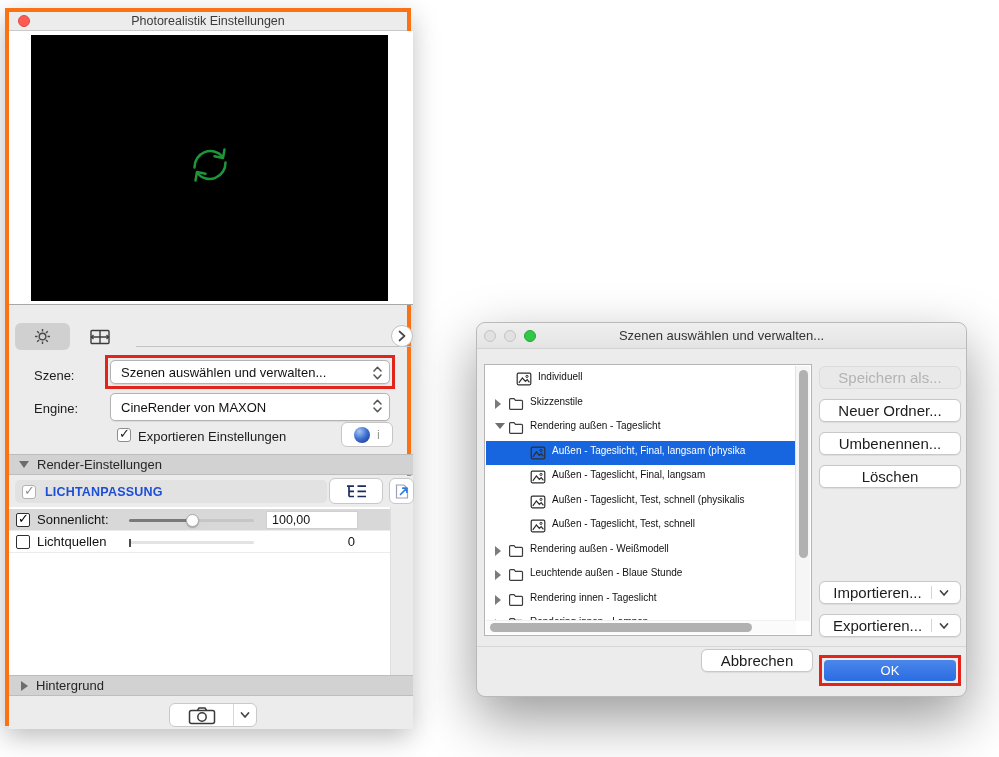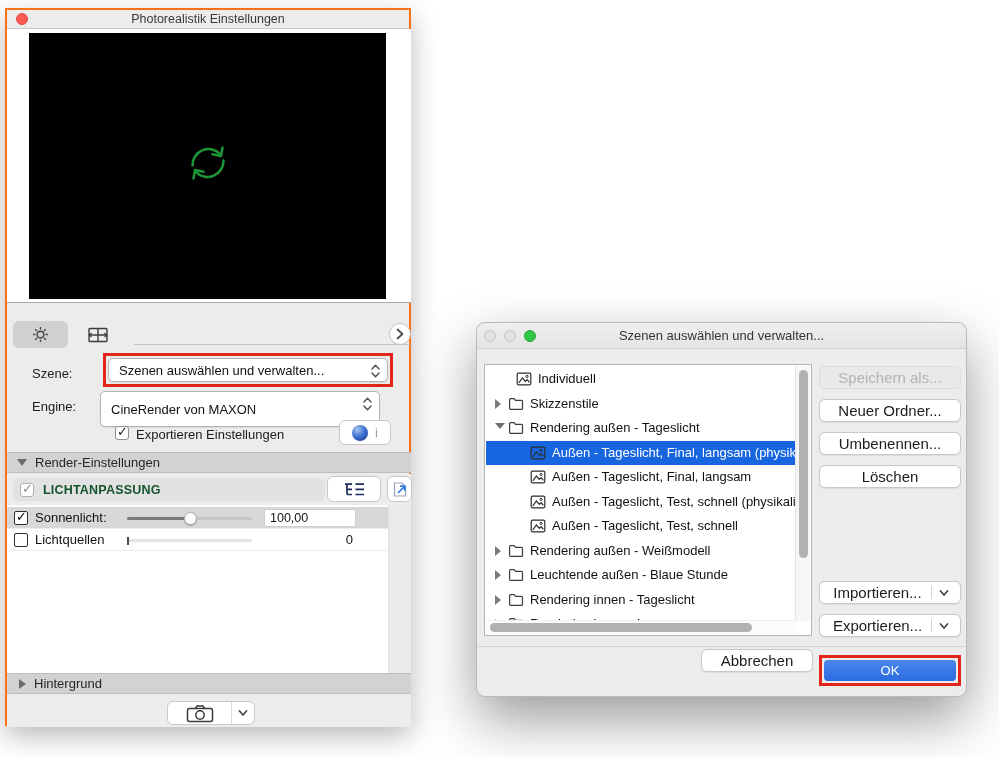--- a/index.html
+++ b/index.html
@@ -7,21 +7,21 @@
     width:999px;height:757px;position:relative;background:#ffffff;
     font-family:"Liberation Sans","DejaVu Sans",sans-serif;
     -webkit-font-smoothing:antialiased;overflow:hidden;
   }
   *{box-sizing:border-box;}
   .abs{position:absolute;}
 
   
   #left-window{
     left:5px;top:8px;width:406px;height:718px;background:#ececec;
-    border:2px solid #f97316;box-shadow:0 10px 26px rgba(0,0,0,.28);
+    border:4px solid #f97316;box-shadow:0 10px 26px rgba(0,0,0,.28);
   }
   .lw-titlebar{left:0;top:0;right:0;height:19px;background:#ececec;border-bottom:1px solid #c9c9c9;}
   .lw-title{width:100%;text-align:center;font-size:12.5px;line-height:19px;color:#3a3a3a;}
   .dot{width:12px;height:12px;border-radius:50%;}
   .dot-red{left:9px;top:3px;background:#fd5a52;border:1px solid #e04a42;}
   .preview{left:0;top:19px;width:404px;height:274px;background:#ffffff;border-bottom:1px solid #a8a8a8;}
   .preview-black{left:22px;top:4px;width:357px;height:266px;background:#000;}
   .refresh-wrap{left:156px;top:107px;width:46px;height:46px;}
 
   .tool-btn{border-radius:6px;display:flex;align-items:center;justify-content:center;cursor:default;}
@@ -32,21 +32,21 @@
 
   .field-label{font-size:13px;color:#1b1b1b;}
   .red-box{border:3px solid #e3241b;}
   #scene-redbox{left:96px;top:343px;width:290px;height:34px;}
   .popup{
     background:#fff;border:1px solid #b3b3b3;border-radius:5px;font-size:13px;color:#111;
     display:flex;align-items:center;padding-left:10px;position:absolute;
     box-shadow:0 .5px 1px rgba(0,0,0,.08);
   }
   #scene-popup{left:101px;top:348px;width:280px;height:24px;}
-  #engine-popup{left:93px;top:381px;width:280px;height:36px;}
+  #engine-popup{left:101px;top:381px;width:280px;height:28px;}
   .updown{position:absolute;right:7px;top:4px;}
 
   .cb{width:14px;height:14px;background:#fff;border:1px solid #8e8e8e;border-radius:3px;position:relative;}
   .cb-dark{border:1.4px solid #2e2e2e;border-radius:2px;}
   .cb .mark{position:absolute;left:1px;top:-3px;font-size:13px;color:#222;}
   .cb .mark-bold{font-weight:bold;color:#000;}
   .cb .mark-gray{color:#8f8f8f;}
 
   .info-btn{left:332px;top:410px;width:52px;height:25px;background:#fff;border:1px solid #c6c6c6;border-radius:6px;display:flex;align-items:center;justify-content:center;gap:7px;}
   .c4d-ball{width:16px;height:16px;border-radius:50%;background:radial-gradient(circle at 34% 28%, #a6c6ef 0%, #3e70d2 48%, #152f7a 100%);}
@@ -56,21 +56,21 @@
   #render-hdr{top:442px;}
   #bg-hdr{top:663px;}
   .sec-label{font-size:13px;color:#262626;margin-left:8px;}
   .tri{width:0;height:0;display:inline-block;}
   .tri-down{border-left:5.5px solid transparent;border-right:5.5px solid transparent;border-top:7px solid #6d6d6d;margin-left:10px;}
   .tri-right{border-top:5.5px solid transparent;border-bottom:5.5px solid transparent;border-left:7px solid #6d6d6d;margin-left:12px;}
 
   .licht-row{left:0;top:464px;width:404px;height:31px;background:#ececec;}
   .licht-pill{left:6px;top:4px;width:312px;height:23px;background:#e2e2e2;border-radius:5px;display:flex;align-items:center;position:absolute;}
   .licht-pill .cb{margin-left:7px;border-color:#b2b2b2;}
-  .licht-label{font-weight:bold;font-size:12.5px;color:#14532d;margin-left:9px;letter-spacing:.2px;}
+  .licht-label{font-weight:bold;font-size:12.5px;color:#1d4ed8;margin-left:9px;letter-spacing:.2px;}
   .tree-btn{left:320px;top:2px;width:54px;height:26px;background:#fff;border:1px solid #c8c8c8;border-radius:6px;position:absolute;display:flex;align-items:center;justify-content:center;}
   .export-btn{left:380px;top:2px;width:25px;height:26px;background:#fff;border:1px solid #c8c8c8;border-radius:6px;position:absolute;display:flex;align-items:center;justify-content:center;}
 
   .sliders-area{left:0;top:495px;width:404px;height:168px;background:#fff;}
   .slider-gutter{position:absolute;left:381px;top:0;width:23px;height:168px;background:#ebebeb;border-left:1px solid #dedede;}
   .slider-row{position:absolute;left:0;width:381px;height:22px;background:#fff;border-bottom:1px solid #ececec;}
   .slider-row.selected{background:#d8d8d8;}
   .slider-row .cb{position:absolute;left:7px;top:3.5px;}
   .slider-label{position:absolute;left:28px;top:3px;font-size:13px;color:#111;}
   .track{position:absolute;left:120px;top:10px;width:125px;height:3px;background:#c6c6c6;border-radius:2px;}
@@ -98,21 +98,21 @@
   .d1{left:7px;top:7px;} .d2{left:27px;top:7px;} .d3{left:47px;top:7px;}
 
   .list-box{left:7px;top:41px;width:328px;height:272px;background:#fff;border:1px solid #b5b5b5;}
   .tree-rows{position:absolute;left:1px;top:2px;width:310px;height:296px;overflow:hidden;}
   .tree-row{position:relative;height:24.5px;width:320px;}
   .tree-row.selected{background:#1766e0;}
   .tree-row .rtri{position:absolute;left:9px;top:7px;}
   .rtri-right{width:0;height:0;border-top:5px solid transparent;border-bottom:5px solid transparent;border-left:6.5px solid #7b7b7b;}
   .rtri-down{width:0;height:0;border-left:5px solid transparent;border-right:5px solid transparent;border-top:6.5px solid #6f6f6f;}
   .ticon{position:absolute;top:5px;}
-  .tlabel{position:absolute;top:4px;font-size:13px;color:#111;white-space:nowrap;}
+  .tlabel{position:absolute;top:4px;font-size:10px;color:#111;white-space:nowrap;}
   .tree-row.selected .tlabel{color:#fff;}
   .vscroll{position:absolute;right:1px;top:1px;width:15px;height:255px;background:#f6f6f6;border-left:1px solid #e3e3e3;}
   .vthumb{position:absolute;left:2.5px;top:4px;width:9px;height:188px;border-radius:5px;background:#b1b1b1;}
   .hscroll{position:absolute;left:1px;bottom:1px;width:310px;height:14px;background:#fbfbfb;border-top:1px solid #f0f0f0;}
   .hthumb{position:absolute;left:4px;top:2px;width:262px;height:9px;border-radius:5px;background:#b1b1b1;}
 
   .btn{
     position:absolute;left:342px;width:142px;height:23px;background:#fff;border:1px solid #c8c8c8;
     border-radius:6px;font-size:15px;color:#1c1c1c;display:flex;align-items:center;justify-content:center;
     box-shadow:0 .5px 1px rgba(0,0,0,.07);

